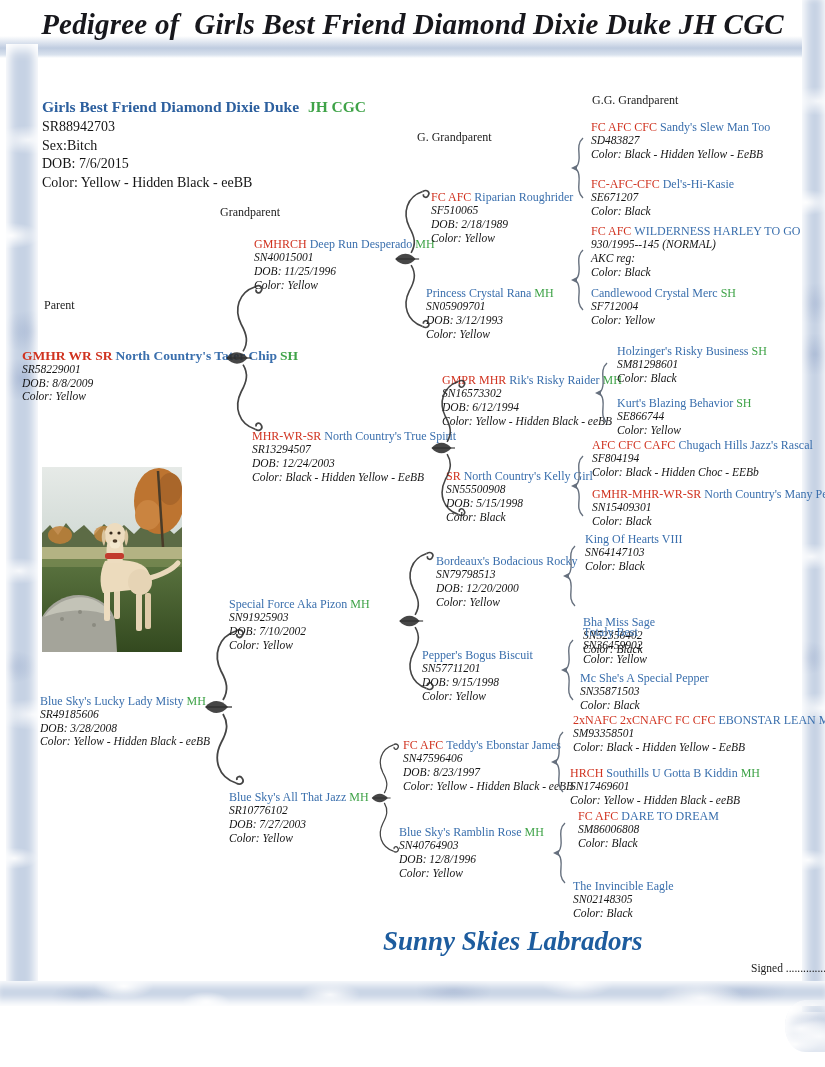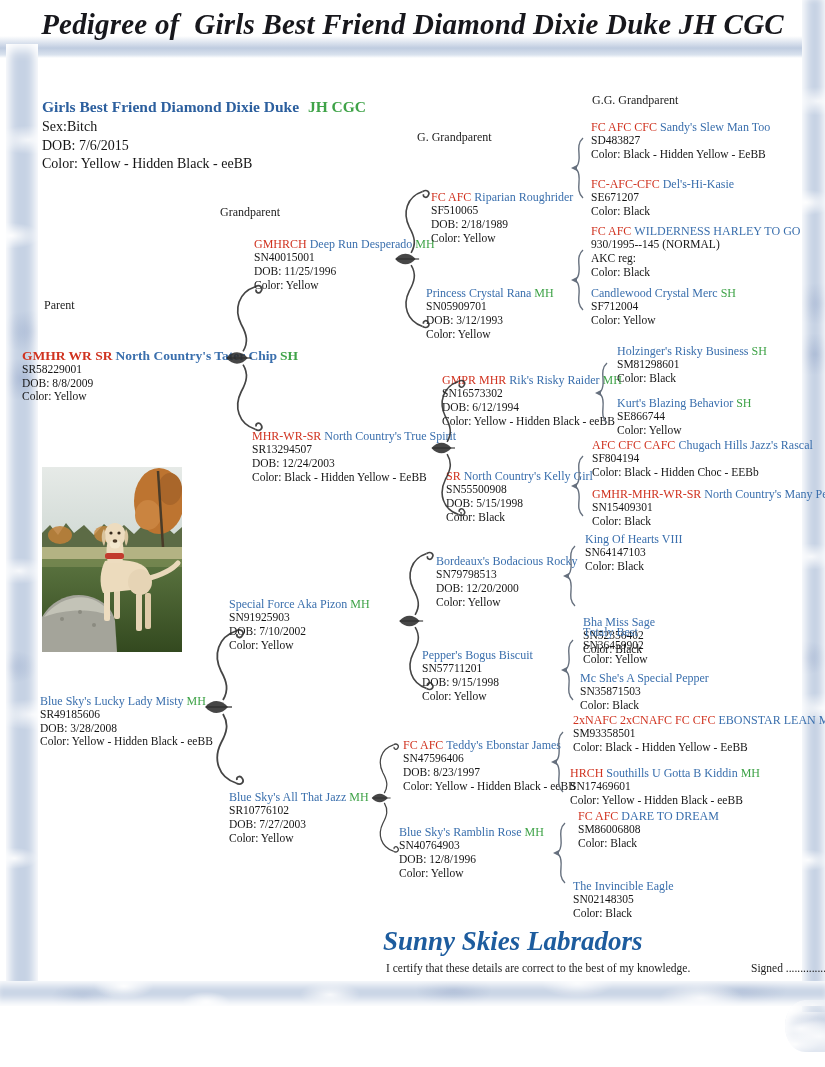--- a/index.html
+++ b/index.html
@@ -42,21 +42,21 @@
   .subject-name .post{color:var(--green);margin-left:5px;}
   .subject-details{font-size:14px;line-height:18.5px;color:#141414;margin-top:2px;}
   
   .gen-header{position:absolute;font-size:12px;color:#1c1c1c;white-space:nowrap;}
   
   .dog-block{position:absolute;white-space:nowrap;}
   .dog-title{font-size:12px;line-height:14px;}
   .dog-title .pre{color:var(--red);margin-right:3px;}
   .dog-title .nm{color:var(--blue);}
   .dog-title .post{color:var(--green);margin-left:3px;}
-  .dog-lines{font-size:11.5px;line-height:13.8px;color:#161616;}
+  .dog-lines{font-size:11.5px;line-height:13.8px;color:#161616;font-style:italic;}
   .dog-block.bold .dog-title{font-weight:700;font-size:13.5px;}
   .t-parent .dog-lines{line-height:13.5px;}
   
   .conn{position:absolute;pointer-events:none;}
   
   .photo{position:absolute;left:42px;top:467px;width:140px;height:185px;}
   
   .kennel{position:absolute;left:383px;top:926px;font-size:27px;font-weight:700;font-style:italic;
     color:var(--kennel-blue);white-space:nowrap;}
   .certify{position:absolute;left:386px;top:962px;font-size:11.5px;color:#1a1a1a;white-space:nowrap;}
@@ -79,20 +79,21 @@
   <div class="gen-header" style="left:220px;top:205px;">Grandparent</div>
   <div class="gen-header" style="left:417px;top:130px;">G. Grandparent</div>
   <div class="gen-header" style="left:592px;top:93px;">G.G. Grandparent</div>
 
   <div class="subject">
     <div class="subject-name">
       <span class="nm">Girls Best Friend Diamond Dixie Duke</span>
       <span class="post">JH CGC</span>
     </div>
     <div class="subject-details">
+      <div>SR88942703</div>
       <div>Sex:Bitch</div>
       <div>DOB: 7/6/2015</div>
       <div>Color: Yellow - Hidden Black - eeBB</div>
     </div>
   </div>
 
   <div class="photo">
     <svg width="140" height="185" viewBox="0 0 140 185" xmlns="http://www.w3.org/2000/svg">
       <defs>
         <linearGradient id="sky" x1="0" y1="0" x2="0" y2="1">
@@ -404,21 +405,20 @@
       </svg>
       <svg class="conn" width="16" height="64" style="left: 550px; top: 730px; position: absolute;">
         <use href="#brace"></use>
       </svg>
       <svg class="conn" width="16" height="64" style="left: 552px; top: 821px; position: absolute;">
         <use href="#brace"></use>
       </svg>
     </div>
 
   <div class="kennel">Sunny Skies Labradors</div>
-  <div class="certify">I certify that these details are correct to the best of my knowledge.</div>
   <div class="signed">Signed ........................</div>
 
   <svg width="0" height="0" style="position:absolute" aria-hidden="true">
     <symbol id="flourish" viewBox="0 0 44 160">
       <g stroke="#2c2c2c" stroke-width="1.8" fill="none" opacity=".88">
         <path d="M34 4 C16 10 11 28 19 44 C25 55 27 63 21 73"></path>
         <path d="M34 4 C39 1 43 5 40 9 C38 12 34 10 35 7"></path>
         <path d="M34 156 C16 150 11 132 19 116 C25 105 27 97 21 87"></path>
         <path d="M34 156 C39 159 43 155 40 151 C38 148 34 150 35 153"></path>
         <path d="M4 80 L30 80" stroke-width="1.4"></path>

